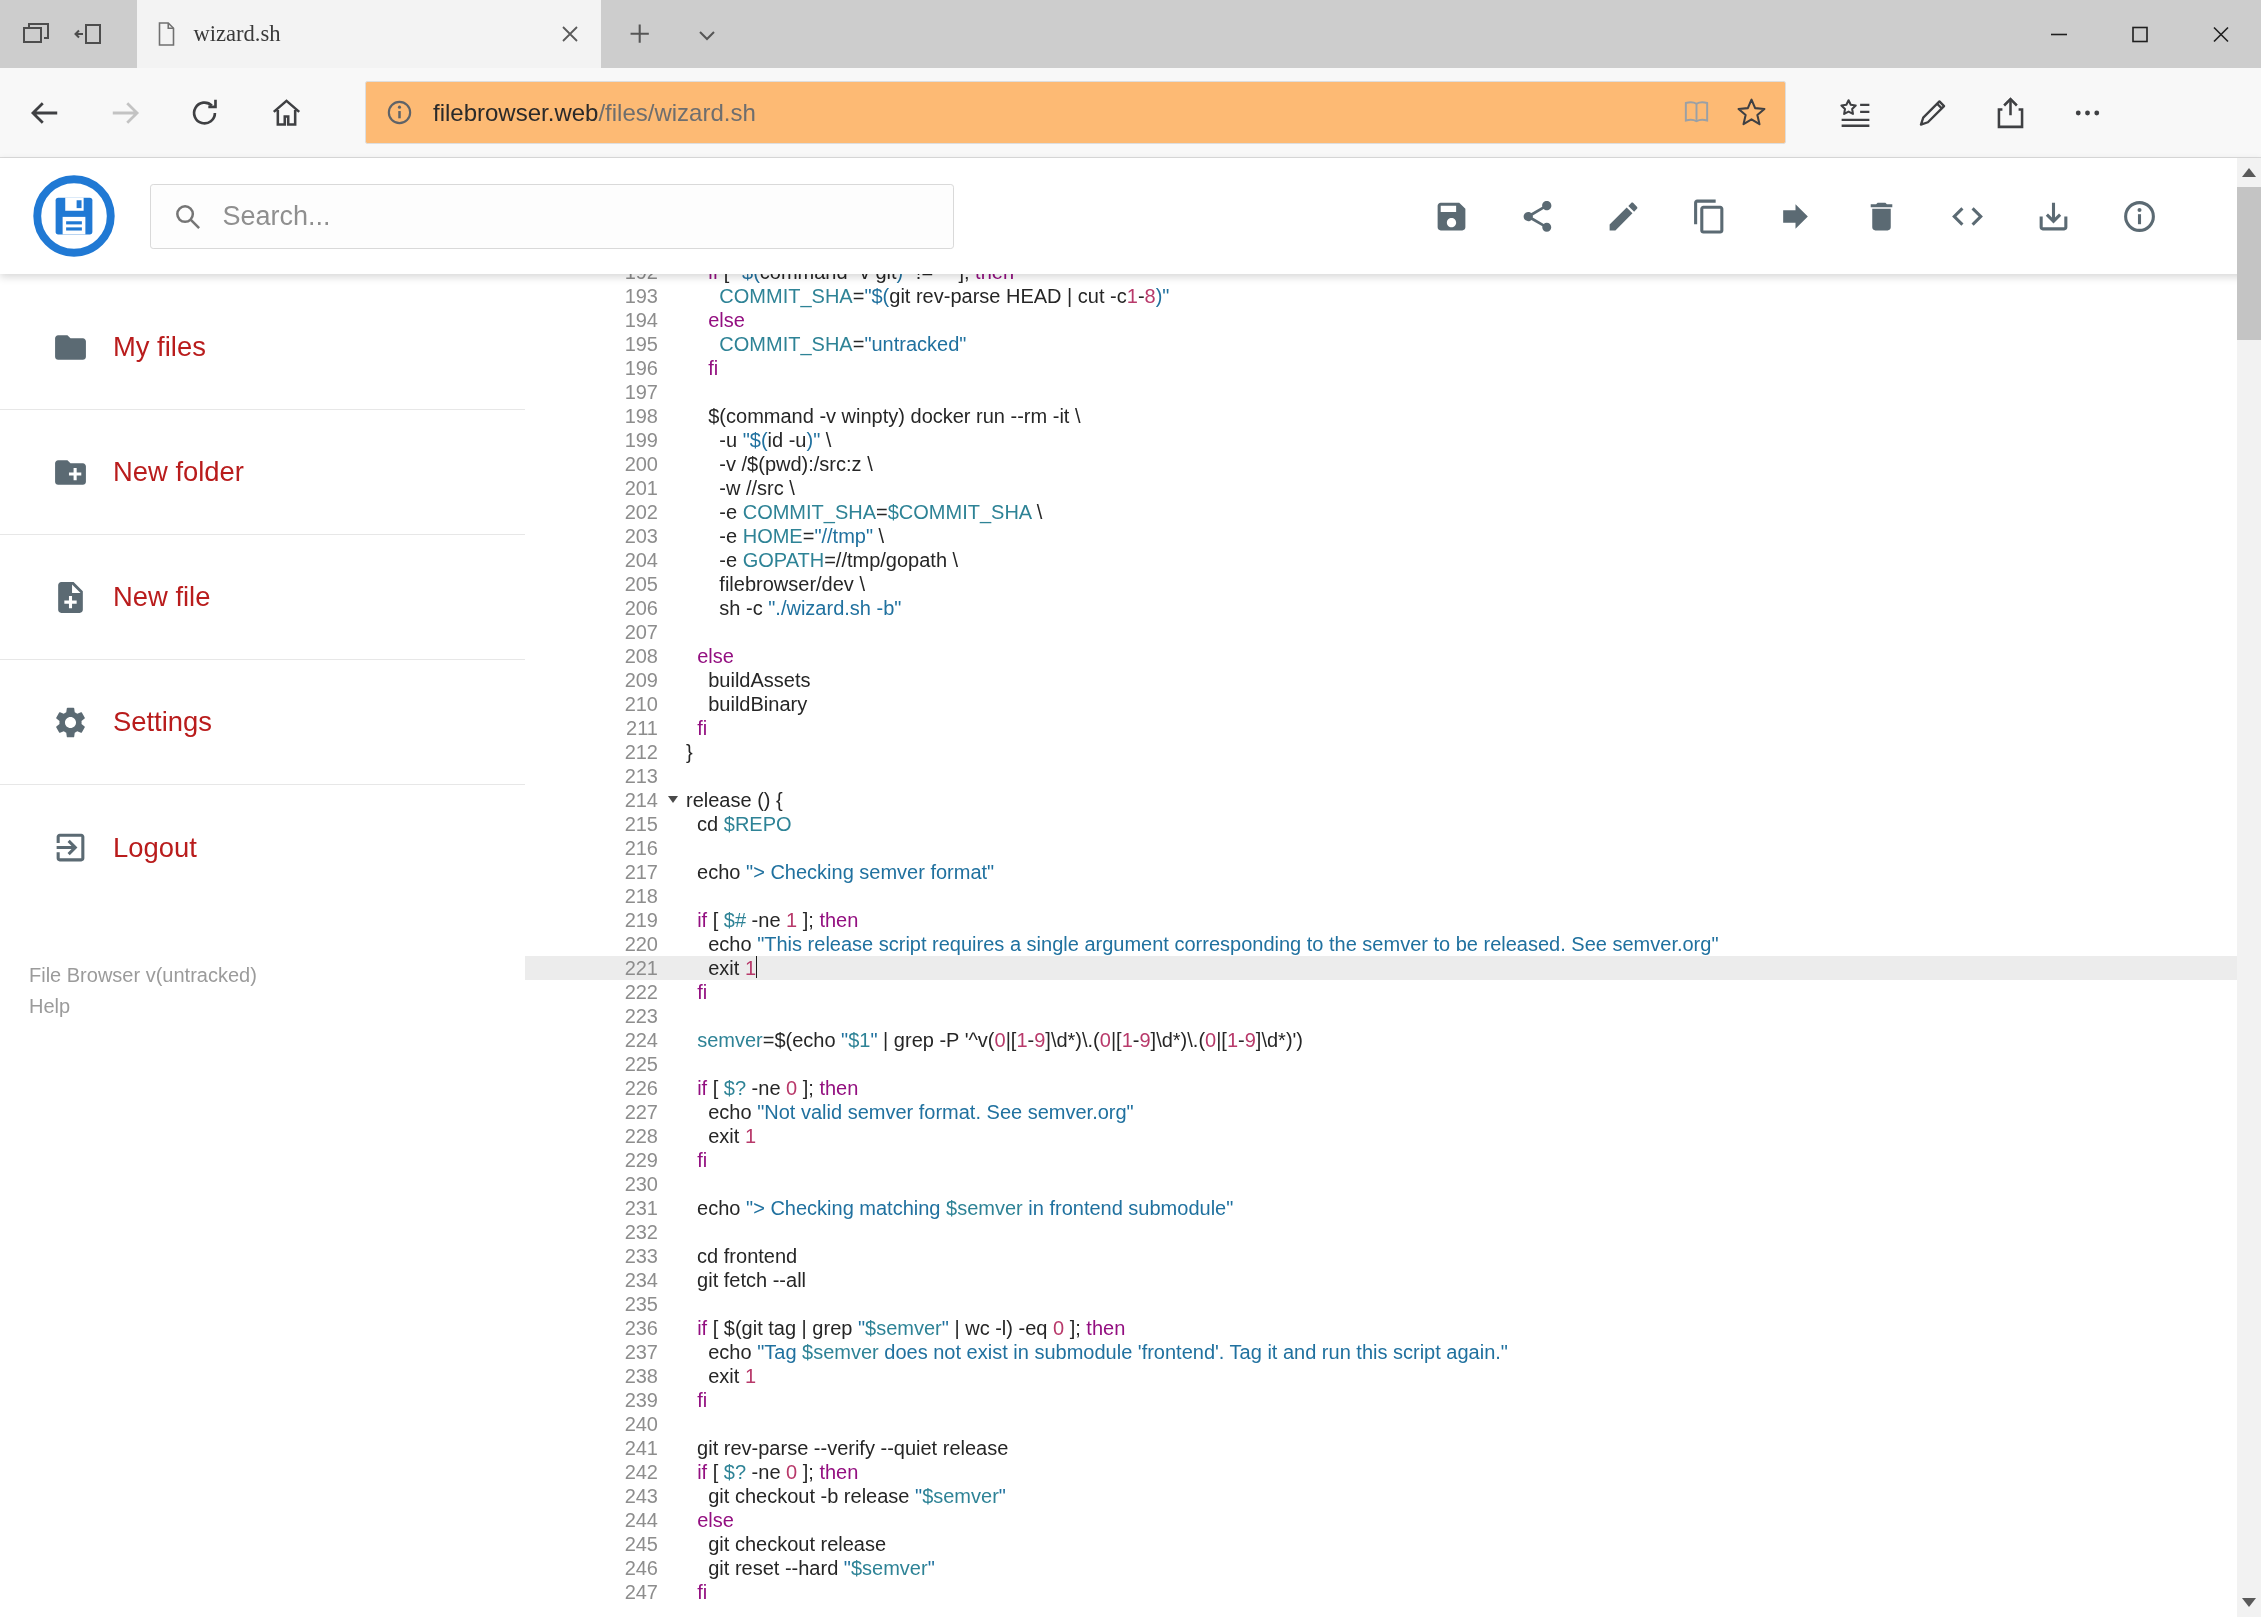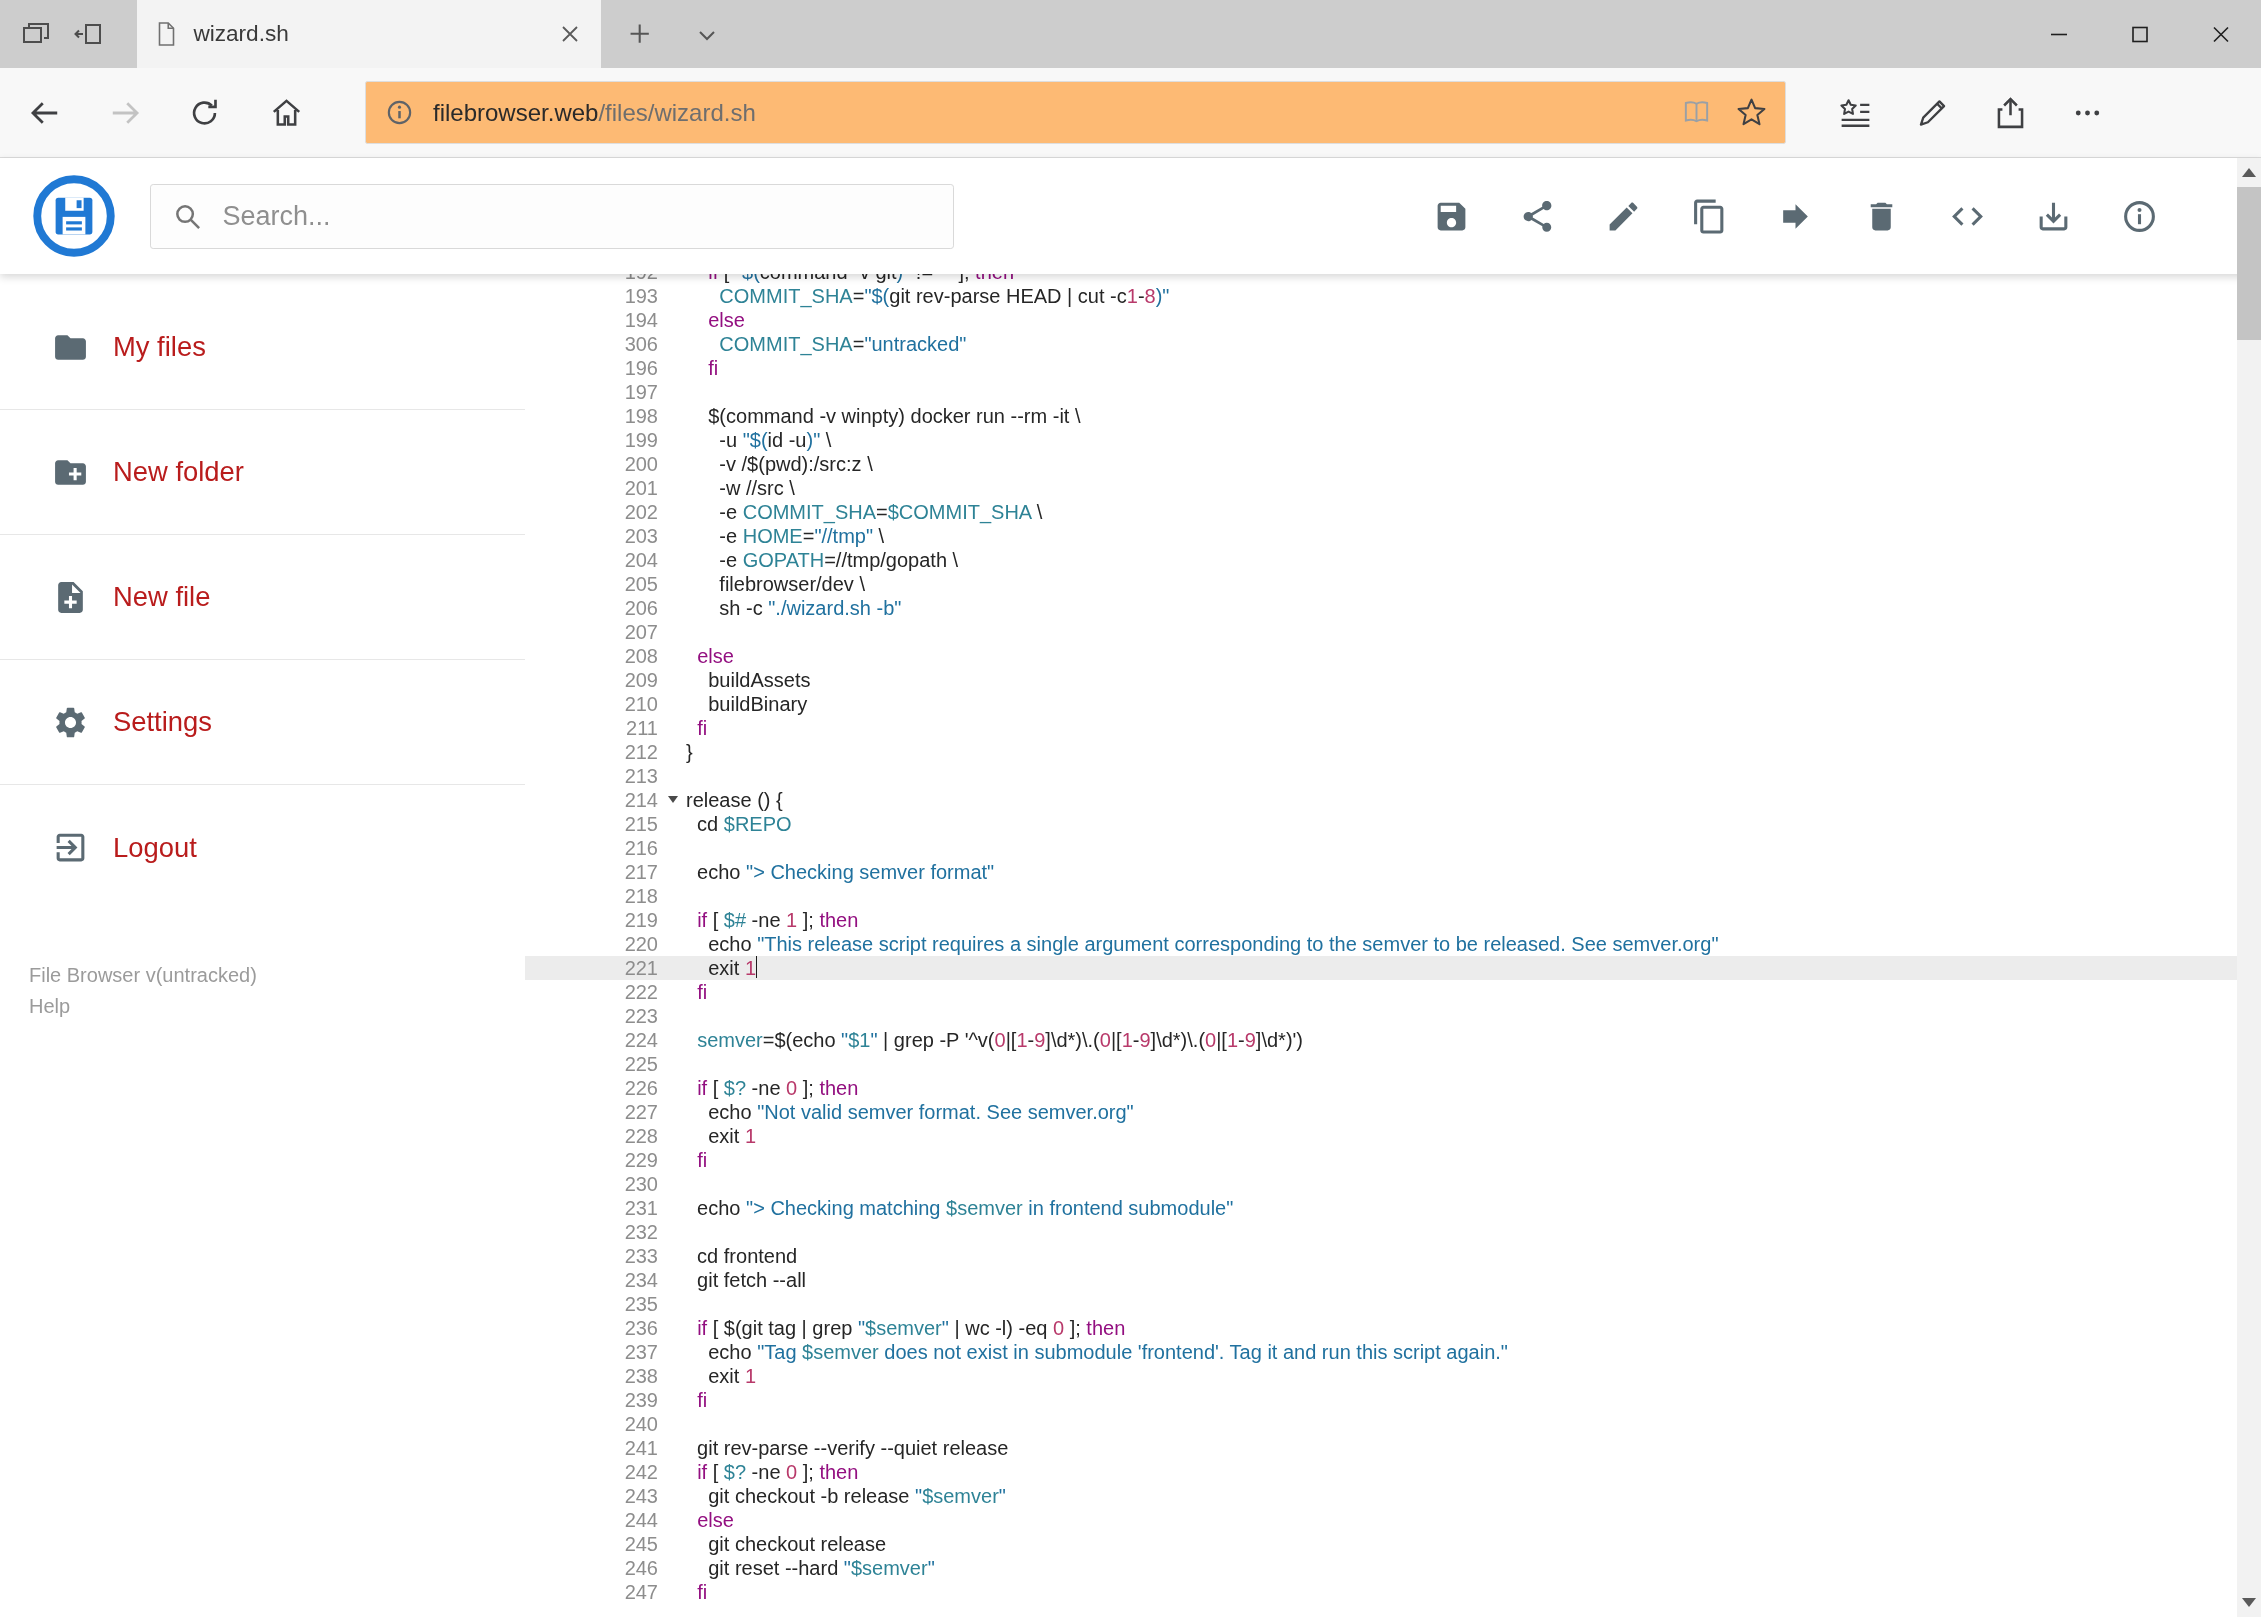--- a/index.html
+++ b/index.html
@@ -1,21 +1,21 @@
 <!DOCTYPE html>
 <html style="--accent: #2079d4; --app-icon: #5b6a73; --tok-p: #262626; --tok-k: #930f80; --tok-s: #20719f; --tok-v: #2e8396; --tok-n: #b8396a; --gutter: #8d8d8d; --active-line: #ececec;font-size:13px"><head>
 <meta charset="utf-8">
 <style>
   * { margin:0; padding:0; box-sizing:border-box; }
   html,body { width:2261px; height:1617px; overflow:hidden; background:#fff;
               font-family:"Liberation Sans", sans-serif; }
   .screen { position:relative; width:2261px; height:1617px; background:#fff; }
 
   
-  .tabbar { position:absolute; left:0; top:0; width:100%; height:80px; background:#cdcdcd; }
+  .tabbar { position:absolute; left:0; top:0; width:100%; height:80px; background:#cdcdcd;font-family:Liberation Serif, serif; }
   .tb-ic { position:absolute; top:16px; width:36px; height:36px; display:flex; align-items:center; justify-content:center; color:#4d4d4d; }
   .tb-ic svg { width:32px; height:32px; }
   .tab { position:absolute; left:137px; top:0; width:464px; height:68px; background:#f3f3f3;
          display:flex; align-items:center; padding:0 19.4px; }
   .tab-doc { display:flex; margin-right:16px; }
   .tab-title { font-size:22.6px; color:#3a3a3a; flex:1; }
   .tab-close { display:flex; color:#5a5a5a; }
   .tab-close svg { width:24px; height:24px; }
   .newtab { position:absolute; left:622px; top:16px; width:36px; height:36px; display:flex; align-items:center; justify-content:center; color:#555; }
   .newtab svg { width:27.4px; height:27.4px; }
@@ -348,21 +348,21 @@
       <div>File Browser v(untracked)</div>
       <div>Help</div>
     </div>
   </div>
 
   <div class="editor">
     <div class="editor-inner">
         <div class="row"><span class="gut">192</span><span class="codeln"><span class="tk-p">    </span><span class="tk-k">if</span><span class="tk-p"> [ </span><span class="tk-s">"$(</span><span class="tk-p">command -v git</span><span class="tk-s">)"</span><span class="tk-p"> != </span><span class="tk-s">""</span><span class="tk-p"> ]; </span><span class="tk-k">then</span></span></div>
         <div class="row"><span class="gut">193</span><span class="codeln"><span class="tk-p">      </span><span class="tk-v">COMMIT_SHA</span><span class="tk-p">=</span><span class="tk-s">"$(</span><span class="tk-p">git rev-parse HEAD | cut -c</span><span class="tk-n">1</span><span class="tk-p">-</span><span class="tk-n">8</span><span class="tk-s">)"</span></span></div>
         <div class="row"><span class="gut">194</span><span class="codeln"><span class="tk-p">    </span><span class="tk-k">else</span></span></div>
-        <div class="row"><span class="gut">306</span><span class="codeln"><span class="tk-p">      </span><span class="tk-v">COMMIT_SHA</span><span class="tk-p">=</span><span class="tk-s">"untracked"</span></span></div>
+        <div class="row"><span class="gut">195</span><span class="codeln"><span class="tk-p">      </span><span class="tk-v">COMMIT_SHA</span><span class="tk-p">=</span><span class="tk-s">"untracked"</span></span></div>
         <div class="row"><span class="gut">196</span><span class="codeln"><span class="tk-p">    </span><span class="tk-k">fi</span></span></div>
         <div class="row"><span class="gut">197</span><span class="codeln"></span></div>
         <div class="row"><span class="gut">198</span><span class="codeln"><span class="tk-p">    $(command -v winpty) docker run --rm -it \</span></span></div>
         <div class="row"><span class="gut">199</span><span class="codeln"><span class="tk-p">      -u </span><span class="tk-s">"$(</span><span class="tk-p">id -u</span><span class="tk-s">)"</span><span class="tk-p"> \</span></span></div>
         <div class="row"><span class="gut">200</span><span class="codeln"><span class="tk-p">      -v /$(pwd):/src:z \</span></span></div>
         <div class="row"><span class="gut">201</span><span class="codeln"><span class="tk-p">      -w //src \</span></span></div>
         <div class="row"><span class="gut">202</span><span class="codeln"><span class="tk-p">      -e </span><span class="tk-v">COMMIT_SHA</span><span class="tk-p">=</span><span class="tk-v">$COMMIT_SHA</span><span class="tk-p"> \</span></span></div>
         <div class="row"><span class="gut">203</span><span class="codeln"><span class="tk-p">      -e </span><span class="tk-v">HOME</span><span class="tk-p">=</span><span class="tk-s">"//tmp"</span><span class="tk-p"> \</span></span></div>
         <div class="row"><span class="gut">204</span><span class="codeln"><span class="tk-p">      -e </span><span class="tk-v">GOPATH</span><span class="tk-p">=//tmp/gopath \</span></span></div>
         <div class="row"><span class="gut">205</span><span class="codeln"><span class="tk-p">      filebrowser/dev \</span></span></div>

